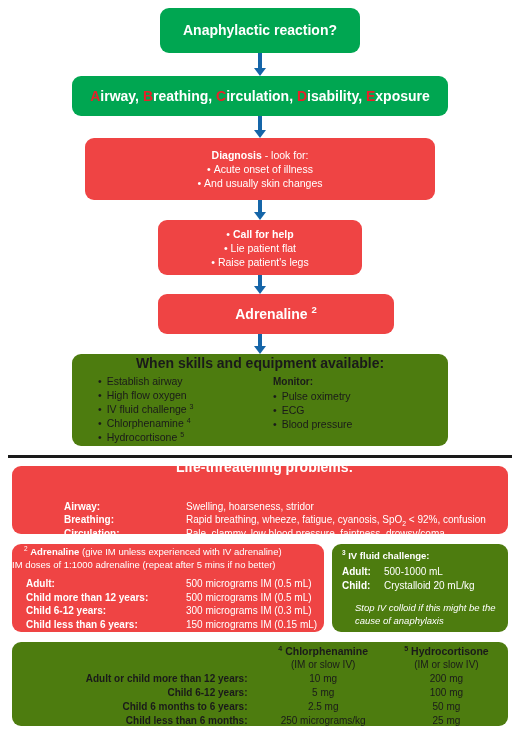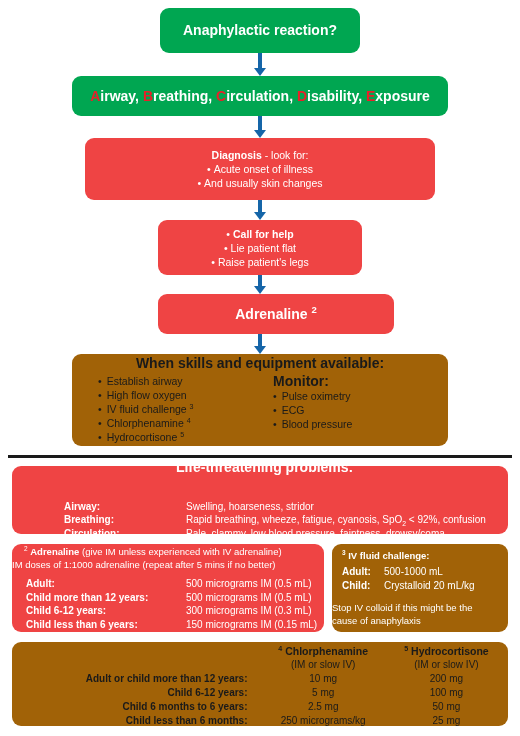--- a/index.html
+++ b/index.html
@@ -22,21 +22,21 @@
   .box {
     position: absolute;
     box-sizing: border-box;
     border-radius: 9px;
     display: flex;
     flex-direction: column;
     justify-content: center;
   }
   .green   { background: #00a651; color: #ffffff; }
   .red     { background: #ef4444; color: #ffffff; }
-  .yellow  { background: #a16207; color: #1a1a1a; }
+  .yellow  { background: #4d7c0f; color: #1a1a1a; }
 
   .center  { text-align: center; }
 
   
   .arrow {
     position: absolute;
     width: 0;
     height: 0;
   }
   .arrow .shaft {
@@ -140,21 +140,21 @@
   
   .skills-cols {
     display: flex;
     padding: 0 0 0 26px;
     margin-top: 3px;
   }
   .skills-col-left  { width: 175px; }
   .skills-col-right { width: 160px; }
   .skills-head {
     font-weight: bold;
-    font-size: 14px;
+    font-size: 10px;
     line-height: 15px;
   }
 
   
   table.lt {
     border-collapse: collapse;
     margin: 3px 0 0 52px;
   }
   table.lt td {
     font-size: 10px;
@@ -362,21 +362,21 @@
         <tr>
       <td class="lbl">Adult:</td>
       <td>500-1000 mL</td>
     </tr>
     <tr>
       <td class="lbl">Child:</td>
       <td>Crystalloid 20 mL/kg</td>
     </tr>
   </tbody>
     </table>
-  <div class="small" style="padding:8px 10px 0 0;color:#fff;">Stop IV colloid if this might be the cause of anaphylaxis</div>
+  <div class="small" style="padding:8px 10px 0 23px;color:#fff;font-style:italic;">Stop IV colloid if this might be the cause of anaphylaxis</div>
 </div>
 
 <div class="box yellow" id="box-drugtable">
   <table class="dt">
     <tbody>
         <tr>
       <td class="rowlbl"></td>
       <th class="hcell"><sup>4</sup>&nbsp;<span>Chlorphenamine</span></th>
       <th class="hcell"><sup>5</sup>&nbsp;<span>Hydrocortisone</span></th>
     </tr>

